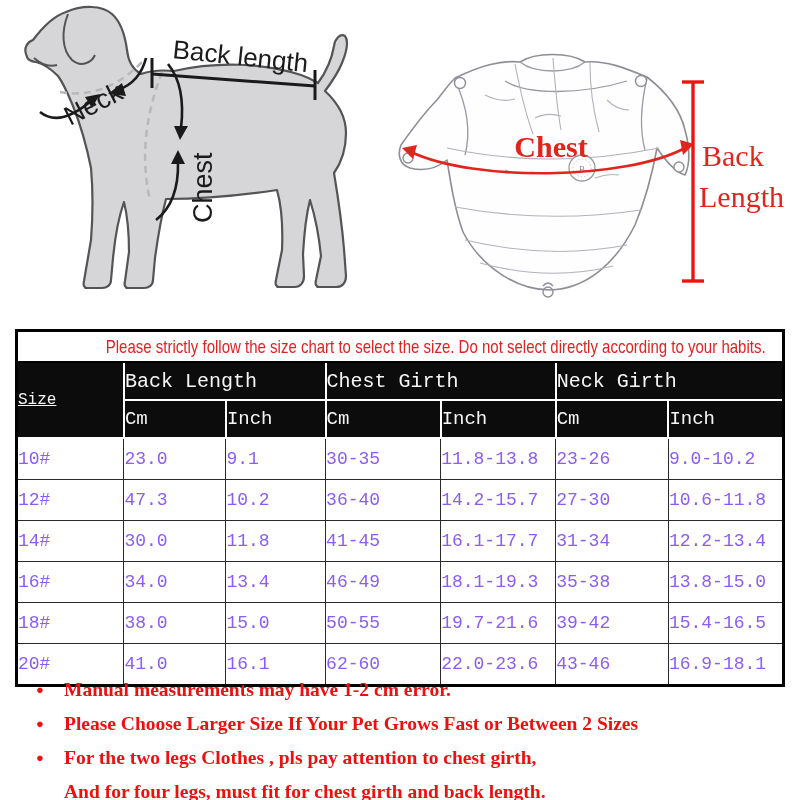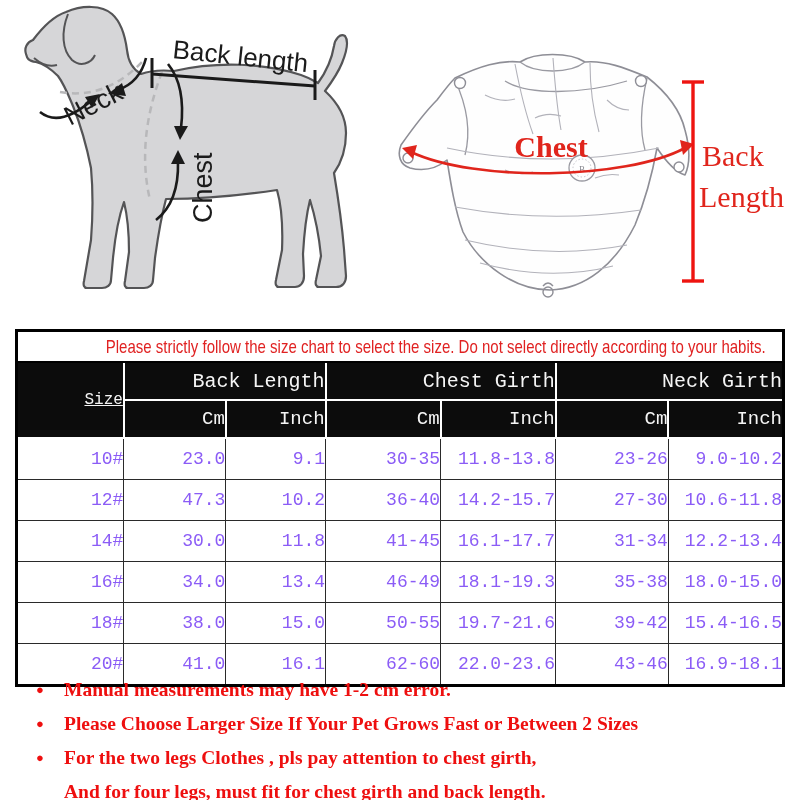--- a/index.html
+++ b/index.html
@@ -12,21 +12,21 @@
   #dog-svg{position:absolute;left:0;top:0;}
   #jacket-svg{position:absolute;left:385px;top:0;}
   .dog-label{fill:#1b1b1b;font-family:"Liberation Sans",sans-serif;}
   .red-serif{fill:#e0251c;font-family:"Liberation Serif",serif;}
   
   #size-table{
     position:absolute;left:15px;top:329px;width:770px;
     border-collapse:collapse;table-layout:fixed;
     border:3px solid #000;
   }
-  #size-table td,#size-table th{text-align:right;vertical-align:middle;padding:0;}
+  #size-table td,#size-table th{text-align:left;vertical-align:middle;padding:0;}
   .warn-cell{
     height:29px;background:#fff;border-bottom:2px solid #000;
   }
   .warn-text{
     display:inline-block;white-space:nowrap;color:#e02222;
     font-size:19px;transform:scaleX(0.79);transform-origin:center center;
     font-family:"Liberation Sans",sans-serif;
   }
   .hdr{
     background:#0c0c0c;color:#f5f5f5;border:2px solid #fff;
@@ -217,21 +217,21 @@
     <td class="data-cell">31-34</td>
     <td class="data-cell">12.2-13.4</td>
   </tr>
   <tr>
     <td class="data-cell">16#</td>
     <td class="data-cell">34.0</td>
     <td class="data-cell">13.4</td>
     <td class="data-cell">46-49</td>
     <td class="data-cell">18.1-19.3</td>
     <td class="data-cell">35-38</td>
-    <td class="data-cell">18.0-15.0</td>
+    <td class="data-cell">13.8-15.0</td>
   </tr>
   <tr>
     <td class="data-cell">18#</td>
     <td class="data-cell">38.0</td>
     <td class="data-cell">15.0</td>
     <td class="data-cell">50-55</td>
     <td class="data-cell">19.7-21.6</td>
     <td class="data-cell">39-42</td>
     <td class="data-cell">15.4-16.5</td>
   </tr>

